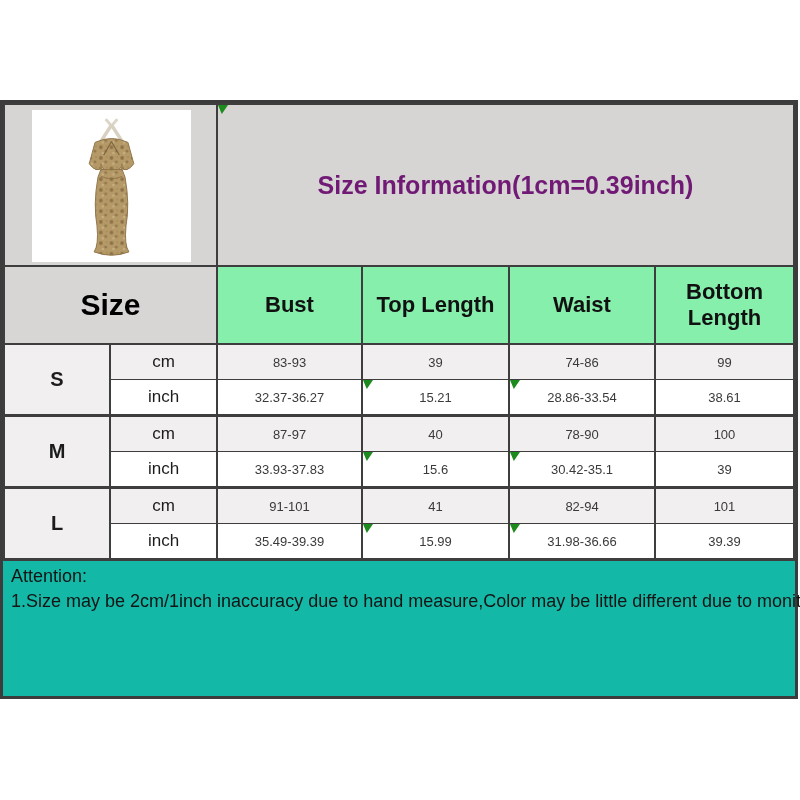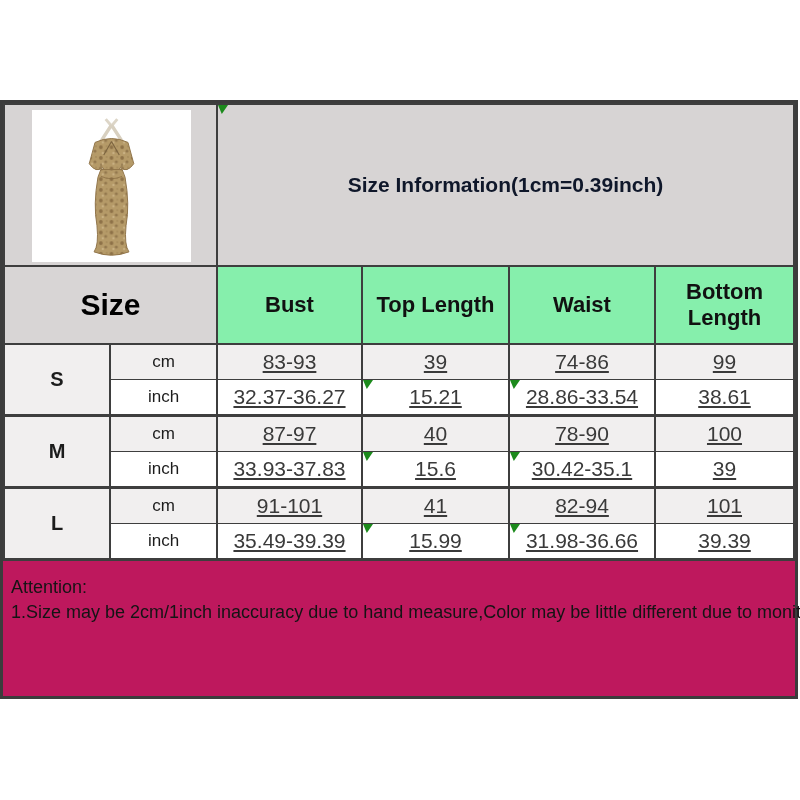--- a/index.html
+++ b/index.html
@@ -19,44 +19,44 @@
     padding:0;overflow:hidden;
   }
   
   td.image-cell{background:#d7d4d4;height:160px;}
   .photo{
     width:159px;height:152px;background:#ffffff;margin:1px 0 0 27px;
     display:flex;align-items:center;justify-content:center;
   }
   td.banner-cell{
     background:#d7d4d4;position:relative;
-    font-weight:bold;font-size:21px;color:#0f172a;letter-spacing:0px;margin-left:28px;
+    font-weight:bold;font-size:25px;color:#701a75;letter-spacing:0px;margin-left:28px;
   }
   
   th.size-head{
     background:#d8d5d5;font-size:30px;font-weight:bold;color:#000000;height:76px;position:relative;
   }
   th.col-head{background:#86efac;font-size:22px;font-weight:bold;color:#111;}
   
   td.size-label{background:#d0cece;font-size:20px;font-weight:bold;color:#1c1c1c;}
   tr.cm-row td{background:#f1efef;height:34px;border-bottom-width:1px;}
   tr.inch-row td{background:#ffffff;height:34px;border-top-width:1px;border-bottom-width:3px;}
   tr.cm-row td.size-label,
   td.size-label{border-bottom-width:3px;}
   td.unit-cell{font-size:17px;font-weight:normal;color:#1c1c1c;}
-  td.value-cell{font-size:21px;color:#3a3a3a;position:relative;text-decoration:underline;}
+  td.value-cell{font-size:13px;color:#3a3a3a;position:relative;}
   
   .flag{
     position:absolute;top:0;left:0;width:10px;height:9px;background:#1c8a1c;
     clip-path:polygon(0 0,100% 0,38% 100%);
   }
   
   .attention{
-    height:135px;box-sizing:border-box;padding:14px 8px 0 8px;
-    font-size:18px;line-height:25px;color:#141414;background:#be185d;
+    height:135px;box-sizing:border-box;padding:3px 8px 0 8px;
+    font-size:18px;line-height:25px;color:#141414;background:#14b8a6;
   }
   .attention div{white-space:nowrap;}
 </style>
 </head>
 <body>
 
 <div class="sheet">
   <table class="size-table">
     <colgroup>
       <col style="width:106px">

